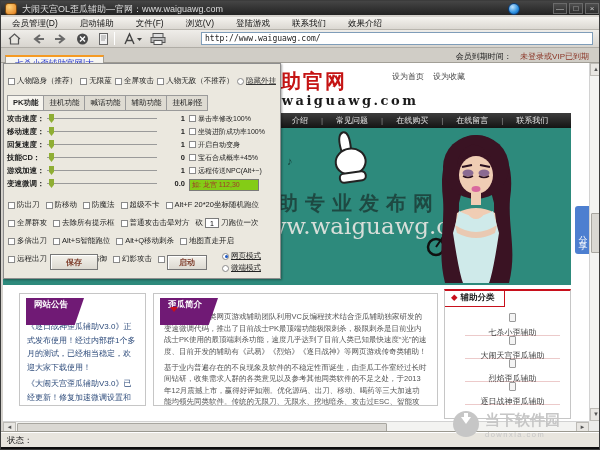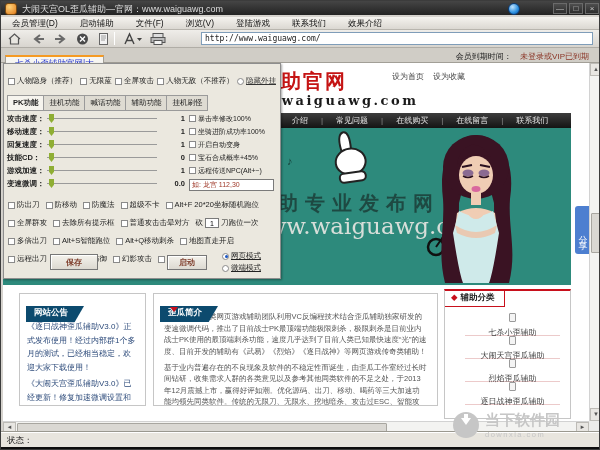--- a/index.html
+++ b/index.html
@@ -56,21 +56,21 @@
   .banner-domain { position:absolute; left:244px; top:85px; font-family:"DejaVu Serif",serif;
     font-size:23px; color:#d7ded9; white-space:nowrap; }
   .cyclist { position:absolute; left:422px; top:78px; }
   .woman { position:absolute; left:428px; top:5px; }
 
   
   .box { position:absolute; background:#fff; border:1px solid #c6c6c6; overflow:hidden; }
   .box1 { left:18px; top:292px; width:127px; height:113px; }
   .box2 { left:152px; top:292px; width:285px; height:113px; }
   .box3 { left:443px; top:288px; width:127px; height:130px; border-top:2px solid #c8101c; }
-  .redtab { position:absolute; left:6px; top:12px; height:16px; background:#0c4a6e; color:#fff;
+  .redtab { position:absolute; left:6px; top:4px; height:27px; background:#701a75; color:#fff;
     font-size:8.5px; font-weight:bold; line-height:13px; padding:0 16px 0 8px;
     clip-path:polygon(0 0,100% 0,84% 100%,0 100%); white-space:nowrap; }
   .redtab-tri { position:absolute; left:16px; top:13px; width:0; height:0;
     border:4px solid transparent; border-top:5px solid #c8101c; }
   .announce-text { padding:26px 7px 0; font-size:8px; color:#2c4a7a; line-height:1.7; }
   .announce-text p { margin-bottom:3px; }
   .intro-text { padding:17px 10px 0; font-size:7.5px; color:#555; line-height:1.55; }
   .intro-text p { margin-bottom:4px; }
   .cat-head { position:absolute; left:0; top:0; background:#fff; border:1px solid #c8101c; border-top:none; border-left:none;
     padding:1px 9px 2px 6px; font-size:8.5px; font-weight:bold; color:#222; white-space:nowrap; }
@@ -93,21 +93,21 @@
   .hs-btn { position:absolute; top:0; width:13px; height:11px; background:#e8e6e2; border:1px solid #bdbbb6;
     font-size:6px; color:#555; text-align:center; line-height:9px; }
   .hs-left { left:0; } .hs-right { right:0; }
   .hs-thumb { position:absolute; left:14px; top:1px; width:370px; height:9px; background:#dad8d3; border:1px solid #a8a6a0; border-radius:1px; }
   .corner { position:absolute; left:588px; top:420px; width:12px; height:11px; background:#ececea; }
 
   
   .statusbar { position:absolute; left:0; top:431px; width:600px; height:15px; background:#e8e5de;
     border-top:1px solid #fff; box-shadow:0 -1px 0 #9a988f; font-size:8.5px; color:#222; line-height:14px; padding-left:6px; }
   .bottomstrip { position:absolute; left:0; top:446px; width:600px; height:4px; background:#0e0e0e; }
-  .watermark { position:absolute; left:452px; top:410px; display:flex; align-items:center; gap:6px; z-index:40; }
+  .watermark { position:absolute; left:452px; top:410px; display:flex; gap:6px; z-index:40; }
   .wm-circle { width:26px; height:26px; border-radius:50%; background:#c6c6c6; position:relative; flex:none; }
   .wm-arrow { position:absolute; left:8px; top:6px; width:0; height:0; border:5px solid transparent; border-top:7px solid #fff; }
   .wm-arrow:after { content:""; position:absolute; left:-2px; top:-11px; width:4px; height:5px; background:#fff; }
   .wm-name { font-size:15px; font-weight:bold; color:#c6c6c6; white-space:nowrap; }
   .wm-domain { font-size:7.5px; letter-spacing:1.5px; color:#c6c6c6; }
 
   
   .panel { position:absolute; left:2px; top:62px; width:278px; height:216px; background:#ebe8df;
     border:1px solid #8e8e8e; box-shadow:1px 1px 2px rgba(0,0,0,.35); z-index:10; font-size:7.5px; color:#222; }
   .chk { display:inline-flex; align-items:center; gap:2px; white-space:nowrap; }
@@ -126,22 +126,22 @@
   .sliders { position:absolute; left:3px; top:48px; width:180px; }
   .srow { display:flex; align-items:center; height:13px;font-weight:bold; }
   .srow .slab { width:40px; white-space:nowrap; }
   .track { position:relative; flex:1; height:9px; }
   .track:before { content:""; position:absolute; left:0; right:14px; top:4px; border-top:1px solid #9a9a9a; }
   .thumb { position:absolute; left:2px; top:0; width:5px; height:9px; background:#8fae34;
     clip-path:polygon(0 0,100% 0,100% 65%,50% 100%,0 65%); }
   .sval { width:16px; text-align:right; padding-right:2px; }
   .rchecks { position:absolute; left:185px; top:48px; width:92px; }
   .rchecks .chk { display:flex; height:13px; font-size:7px; }
-  .npc-input { position:absolute; left:185px; top:115px; width:85px; height:12px; border:1px solid #7a7a7a;
-    background:#ffffff; font-size:7px; color:#a03a2a; padding:0 2px; }
+  .npc-input { position:absolute; left:185px; top:115px; width:70px; height:12px; border:1px solid #7a7a7a;
+    background:#84cc16; font-size:7px; color:#a03a2a; padding:0 2px; }
   .grid { position:absolute; left:4px; top:132px; right:3px; }
   .grow { display:flex; align-items:center; height:18px; gap:6px; }
   .kan { display:inline-flex; align-items:center; gap:2px; white-space:nowrap; }
   .kan input { width:14px; height:10px; border:1px solid #7a7a7a; font-size:7px; text-align:center; padding:0; background:#fff; }
   .btnrow { position:absolute; left:0; right:0; top:190px; height:22px; }
   .pbtn { position:absolute; background:linear-gradient(#f4f2ec,#dcd9d1); border:1px solid #777;
     box-shadow:inset 1px 1px 0 #fff; color:#7c3a28; font-weight:bold; text-align:center; }
   .pbtn.save { left:46px; top:0; width:48px; height:16px; font-size:8px; line-height:15px; }
   .pbtn.start { left:163px; top:1px; width:40px; height:15px; font-size:8px; line-height:14px; }
   .modes { position:absolute; left:218px; top:-3px; display:flex; flex-direction:column; gap:2px;text-decoration:underline; }

